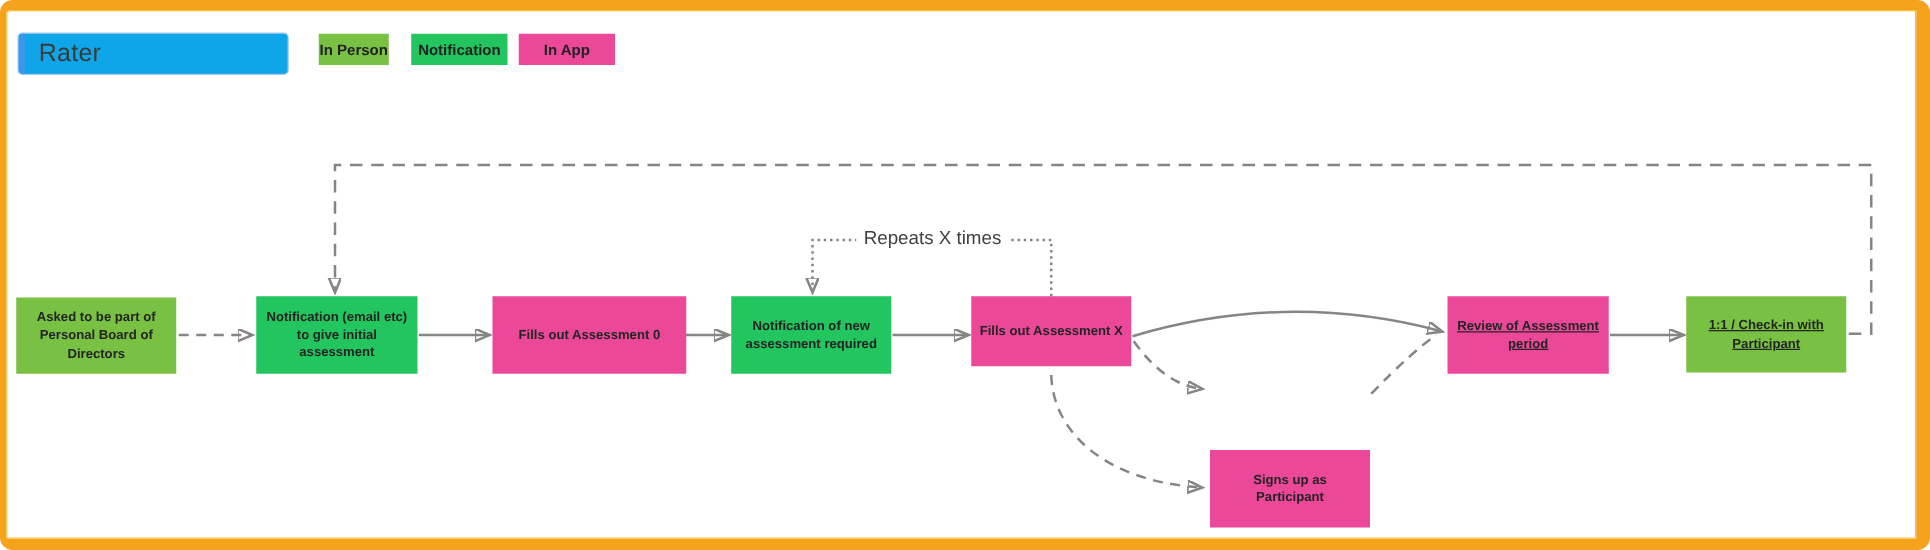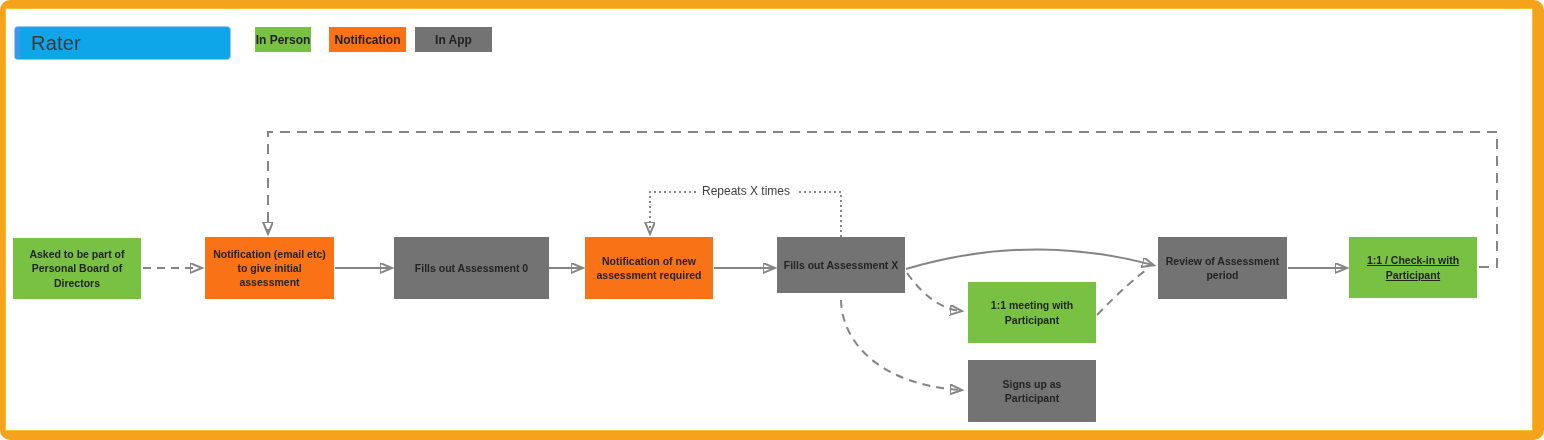--- a/index.html
+++ b/index.html
@@ -46,43 +46,43 @@
   .node{
     position:absolute;
     display:flex;align-items:center;justify-content:center;
     text-align:center;
     font-size:10.5px;font-weight:bold;color:#242424;
     line-height:1.35;
     padding:2px 6px;box-sizing:border-box;
     z-index:10;
   }
   .type-in-person{background:#79C143;}
-  .type-notification{background:#f97316;}
-  .type-in-app{background:#737373;}
+  .type-notification{background:#22c55e;}
+  .type-in-app{background:#ec4899;}
   .n1{left:13px; top:238px;width:128px;height:61px;}
   .n2{left:205px;top:237px;width:129px;height:62px;}
   .n3{left:394px;top:237px;width:155px;height:62px;}
   .n4{left:585px;top:237px;width:128px;height:62px;}
   .n5{left:777px;top:237px;width:128px;height:56px;}
-  .n6{left:1158px;top:237px;width:129px;height:62px;}
+  .n6{left:1158px;top:237px;width:129px;height:62px;text-decoration:underline;}
   .n7{left:1349px;top:237px;width:128px;height:61px;text-decoration:underline;}
   .n8{left:968px;top:282px;width:128px;height:61px;}
   .n9{left:968px;top:360px;width:128px;height:62px;justify-content:center;}
   
   .edges{position:absolute;left:0;top:0;width:1544px;height:440px;z-index:5;}
   .edges path{fill:none;stroke:#858585;stroke-width:2;}
   .e-dashed{stroke-dasharray:8 6;}
   .e-dashed-long{stroke-dasharray:10 7;}
   .e-dotted{stroke-dasharray:2 3;}
   
   .repeat-label{
     position:absolute;left:746px;top:191px;
     transform:translate(-50%,-50%);
     background:#fff;padding:0 6px;
-    font-size:12px;color:#3f3f3f;
+    font-size:15px;color:#3f3f3f;
     z-index:12;white-space:nowrap;
   }
 </style>
 </head>
 <body>
 
 <div class="canvas">
 
   <div class="title-box">
     <div class="title-accent"></div>
@@ -145,21 +145,18 @@
   </div>
   <div class="node n5 type-in-app">
     <span>Fills out Assessment X</span>
   </div>
   <div class="node n6 type-in-app">
     <span>Review of Assessment period</span>
   </div>
   <div class="node n7 type-in-person">
     <span>1:1 / Check-in with Participant</span>
   </div>
-  <div class="node n8 type-in-person">
-    <span>1:1 meeting with Participant</span>
-  </div>
   <div class="node n9 type-in-app">
     <span>Signs up as Participant</span>
   </div>
 
   <div class="gold-border"></div>
 </div>
 
 </body></html>

